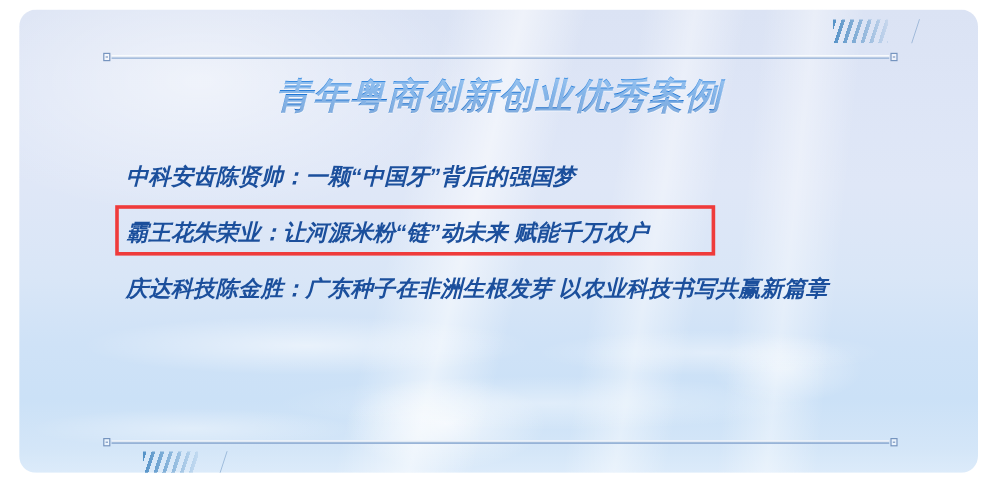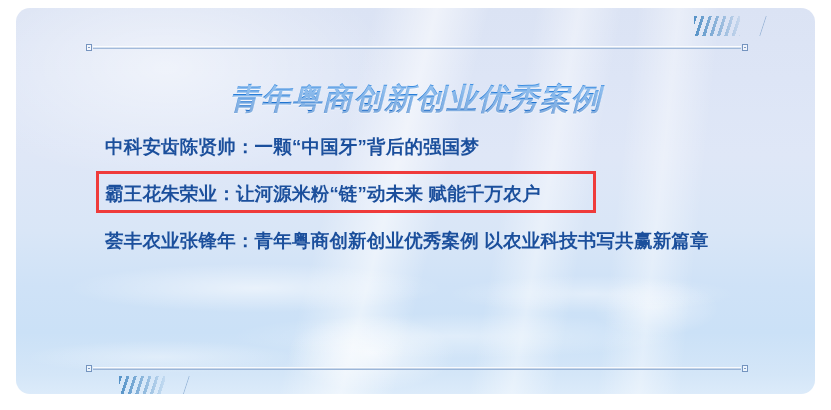--- a/index.html
+++ b/index.html
@@ -135,21 +135,21 @@
   }
   #stripes-top { left: 678px; top: 8px; }
   #slash-top   { left: 740px; top: 8px; }
   #stripes-bottom { left: 103px; top: 368px; }
   #slash-bottom   { left: 163px; top: 368px; }
 
   
   #title {
     position: absolute;
     left: 0;
-    top: 71px;
+    top: 52px;
     width: 799px;
     text-align: center;
     font-size: 30px;
     font-weight: bold;
     font-style: italic;
     letter-spacing: 1px;
     color: #1f72d0;
     background: linear-gradient(180deg, #4c9ae8 0%, #2078d6 45%, #1862bc 100%);
     -webkit-background-clip: text;
     -webkit-text-fill-color: transparent;
@@ -157,20 +157,21 @@
     text-shadow: 0 1px 0 rgba(255,255,255,0.45);
     white-space: nowrap;
   }
 
   
   #list {
     position: absolute;
     left: 0;
     top: 115px;
     width: 633px;
+    font-style: italic;
   }
   .row {
     position: relative;
     height: 47px;
     display: flex;
     align-items: center;
     padding-left: 89px;
     box-sizing: border-box;
   }
   .row .txt {
@@ -218,21 +219,21 @@
       </div>
 
 
       <div class="row highlight">
         <span class="box"></span>
         <span class="txt">霸王花朱荣业：让河源米粉“链”动未来  赋能千万农户</span>
       </div>
 
 
       <div class="row">
-        <span class="txt">荟丰农业张锋年：青年粤商创新创业优秀案例 以农业科技书写共赢新篇章</span>
+        <span class="txt">庆达科技陈金胜：广东种子在非洲生根发芽 以农业科技书写共赢新篇章</span>
       </div>
 
     </div>
 
     <div class="rail" id="rail-bottom">
       <span class="cap left"></span>
       <span class="bar"></span>
       <span class="cap right"></span>
     </div>
 

